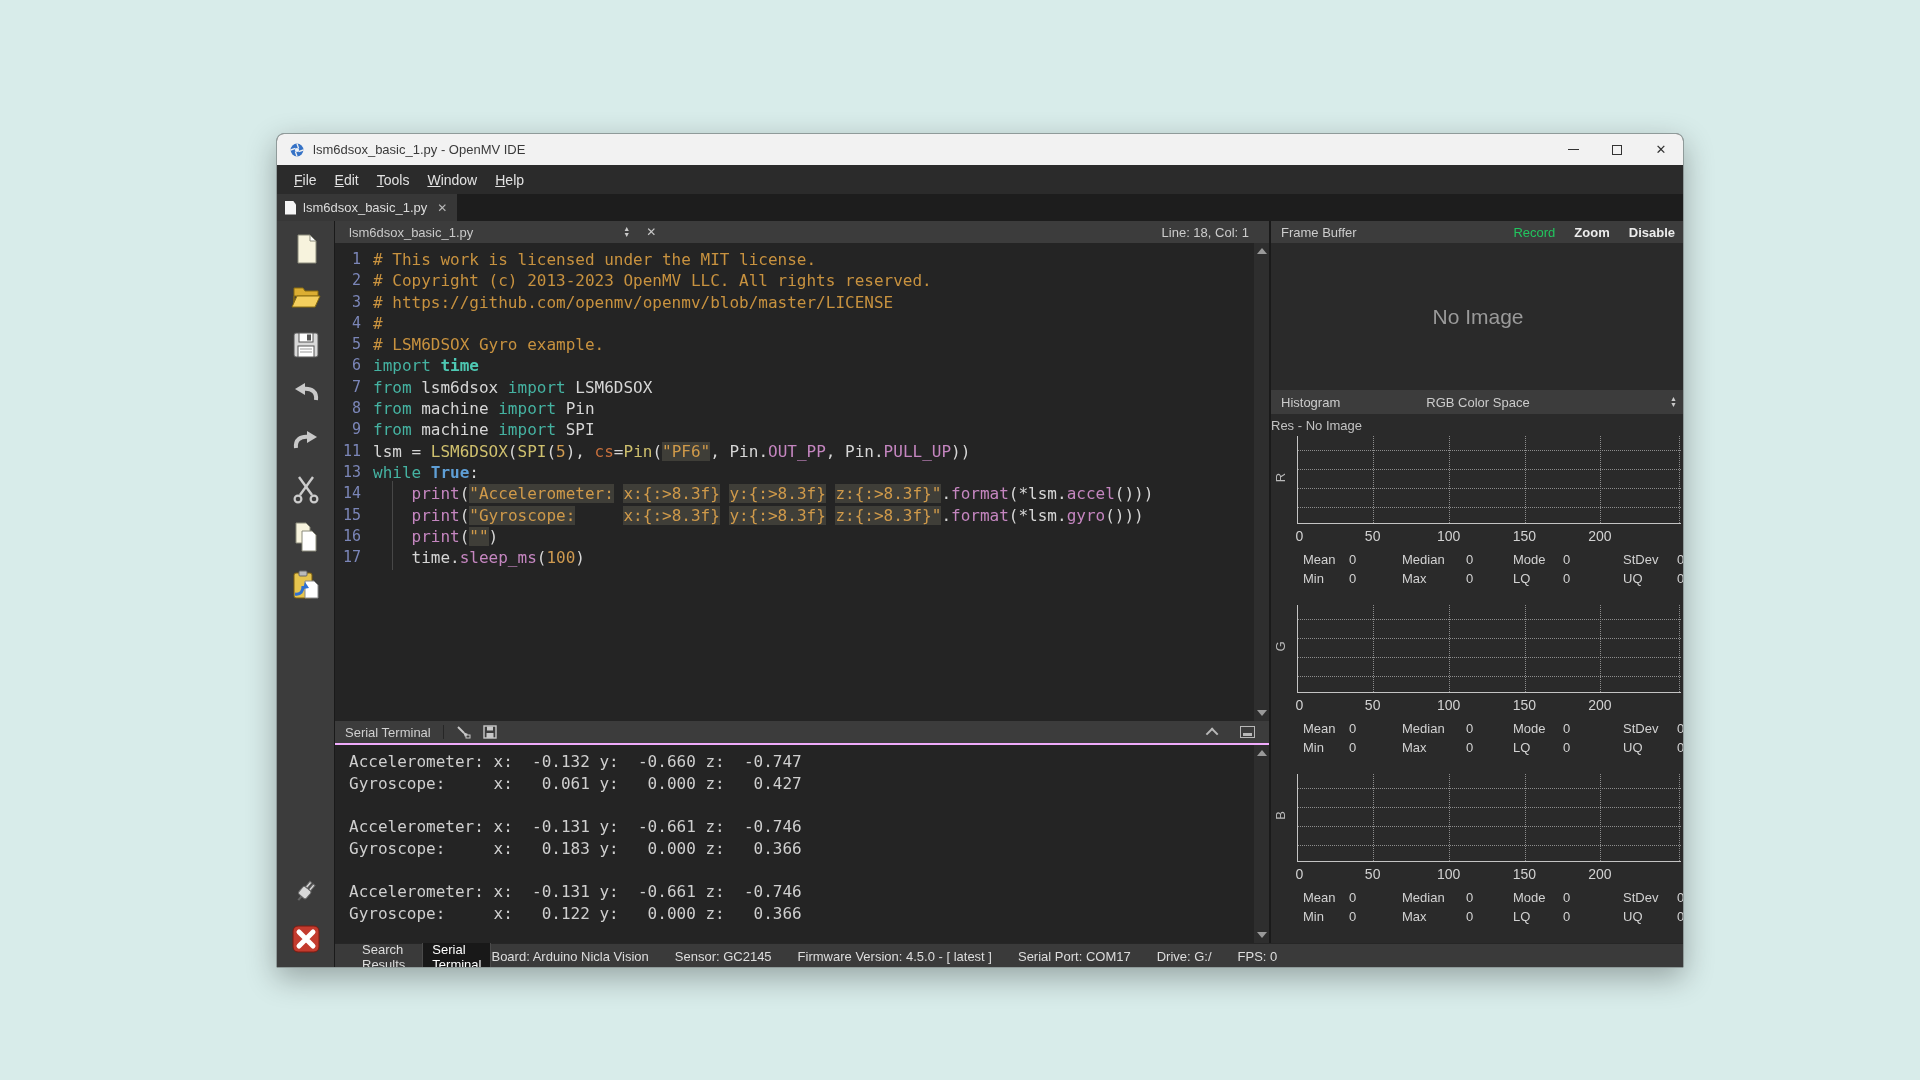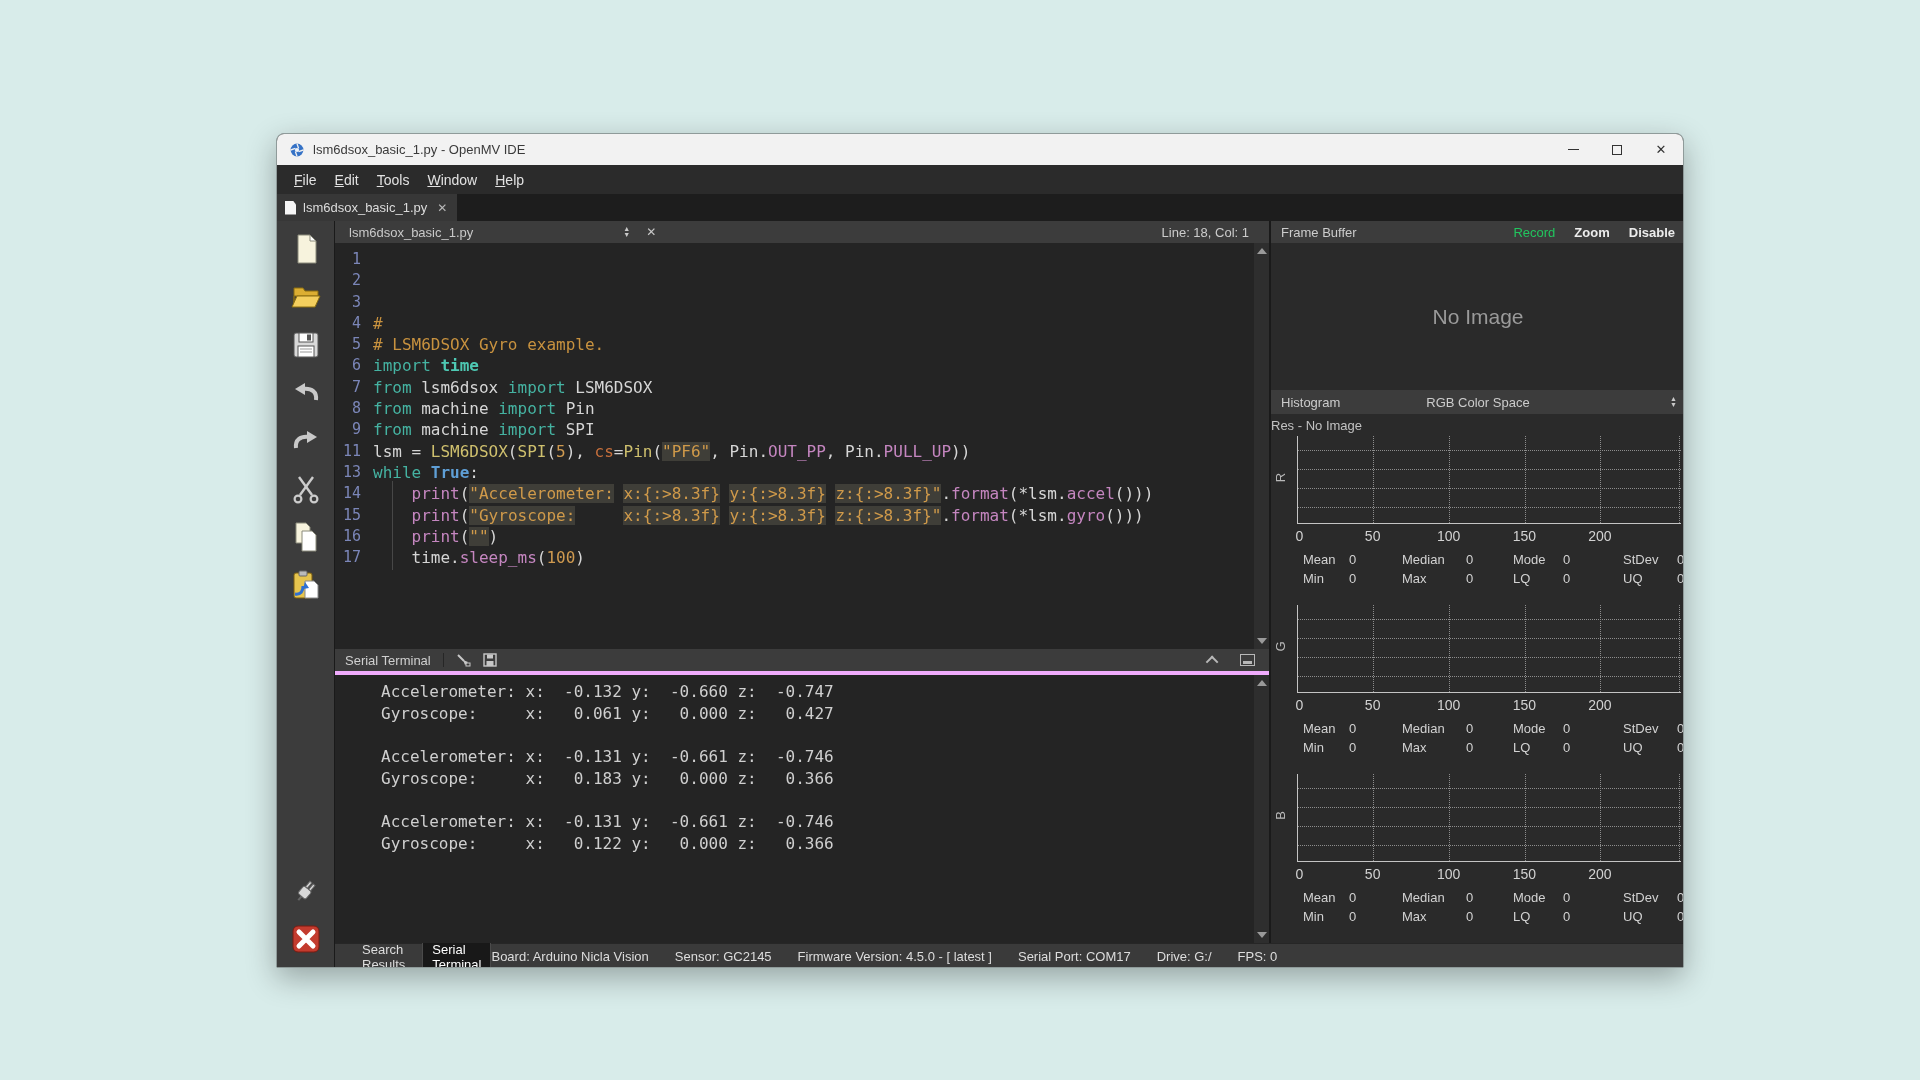--- a/index.html
+++ b/index.html
@@ -79,21 +79,21 @@
   
   .term-header { height:22px; background:#3c3c3c; display:flex; align-items:center; flex:none; font-size:13px; color:#d0d0d0; }
   .term-label { margin-left:10px; }
   .vsep { width:1px; height:14px; background:#262626; margin:0 12px; }
   .th-icon { margin-right:12px; display:flex; align-items:center; }
   .term-right { margin-left:auto; display:flex; align-items:center; }
   .chev-up { width:9px; height:9px; border-left:2px solid #b8b8b8; border-top:2px solid #b8b8b8; transform:rotate(45deg) translateY(2px); margin-right:22px; }
   .panel-glyph { width:15px; height:12px; border:1px solid #b8b8b8; position:relative; margin-right:14px; }
   .panel-glyph::after { content:""; position:absolute; left:2px; right:2px; bottom:1px; height:3px; background:#b8b8b8; }
 
-  .term-body { height:272px; position:relative; background:#242424; flex:none; overflow:hidden; border-top:4px solid #f0abfc;padding-left:32px; }
+  .term-body { height:200px; position:relative; background:#242424; flex:none; overflow:hidden; border-top:2px solid #f0abfc; }
   .term-body pre { margin:6px 0 0 14px; font-family:"DejaVu Sans Mono",monospace; font-size:16px; line-height:21.7px; color:#cfcfcf; }
 
   
   .fb-panel { width:416px; flex:none; background:#2a2a2a; border-left:2px solid #1a1a1a; display:flex; flex-direction:column; }
   .fb-header { height:22px; background:#3c3c3c; display:flex; align-items:center; font-size:13px; color:#cccccc; flex:none; }
   .fb-title { margin-left:10px; }
   .fb-actions { margin-left:auto; margin-right:10px; display:flex; gap:19px; }
   .fb-action { color:#ececec; font-weight:bold; font-size:13px; }
   .fb-action.dim { color:#22c55e; font-weight:normal; }
   .fb-image { height:147px; display:flex; align-items:center; justify-content:center; flex:none; }
@@ -256,26 +256,29 @@
             <span class="spin">
                 <i>▲</i>
                 <i>▼</i>
               </span>
             <span class="ed-close">✕</span>
             <span class="cursor-pos">Line: 18, Col: 1</span>
           </div>
           <div class="editor-body" id="editor-body">
             <div class="code-line">
                 <span class="ln">1</span>
+                <span class="code-text"><span class="tk-cm"># This work is licensed under the MIT license.</span></span>
               </div>
               <div class="code-line">
                 <span class="ln">2</span>
+                <span class="code-text"><span class="tk-cm"># Copyright (c) 2013-2023 OpenMV LLC. All rights reserved.</span></span>
               </div>
               <div class="code-line">
                 <span class="ln">3</span>
+                <span class="code-text"><span class="tk-cm"># https://github.com/openmv/openmv/blob/master/LICENSE</span></span>
               </div>
               <div class="code-line">
                 <span class="ln">4</span>
                 <span class="code-text"><span class="tk-cm">#</span></span>
               </div>
               <div class="code-line">
                 <span class="ln">5</span>
                 <span class="code-text"><span class="tk-cm"># LSM6DSOX Gyro example.</span></span>
               </div>
               <div class="code-line">

